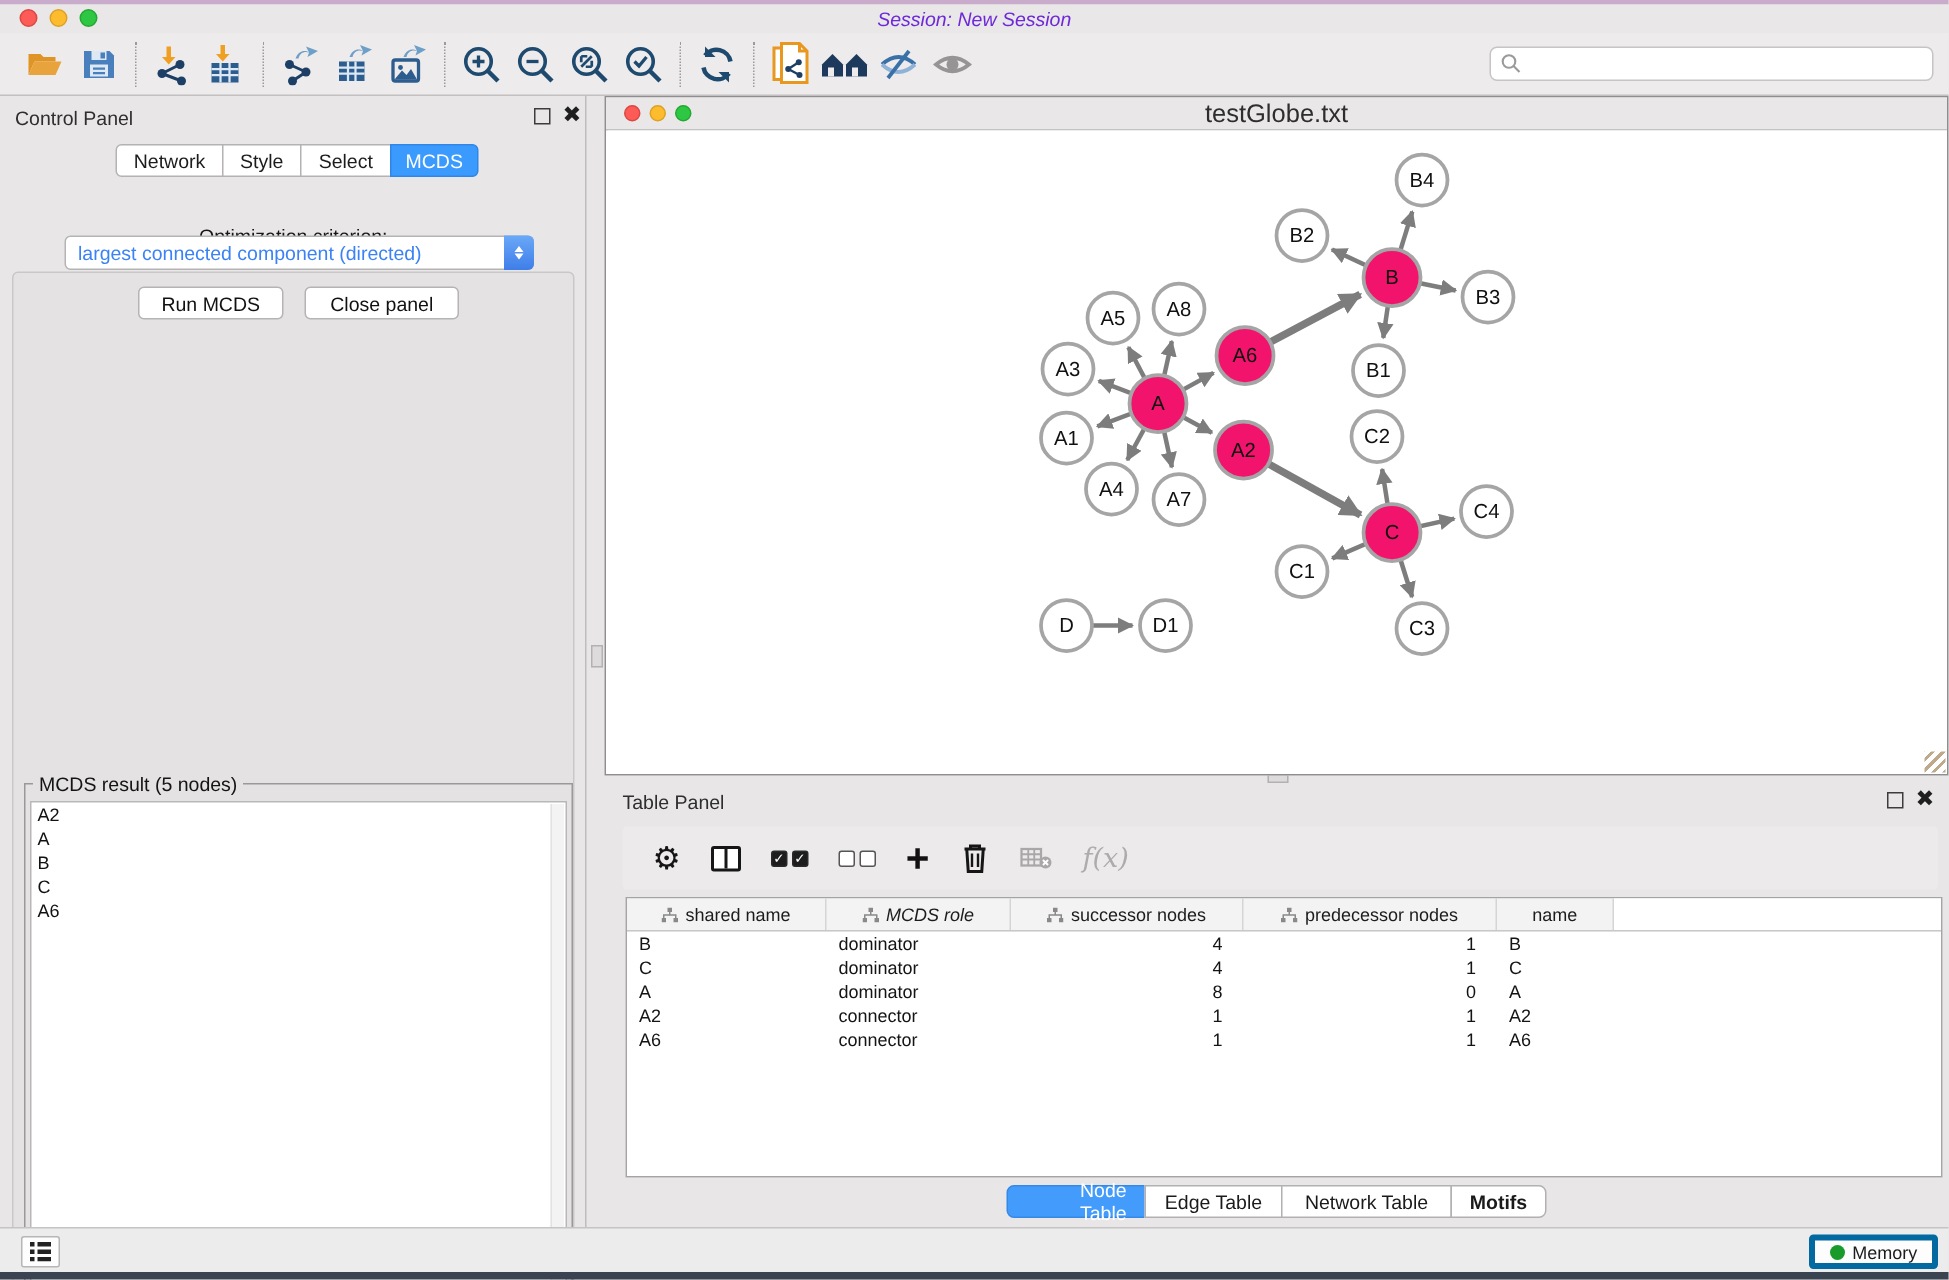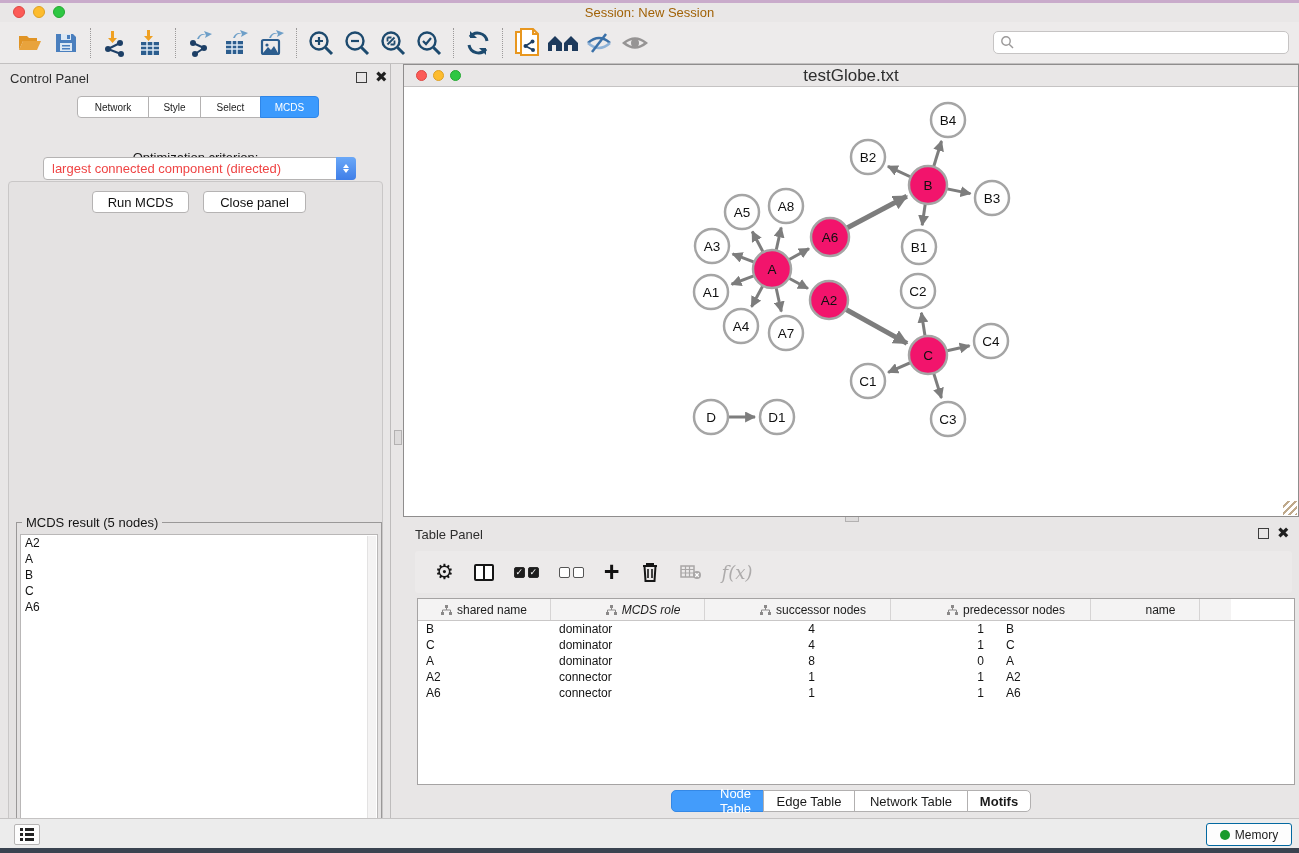--- a/index.html
+++ b/index.html
@@ -3,53 +3,53 @@
 <meta charset="utf-8">
 <style>
   * { margin:0; padding:0; box-sizing:border-box; }
   html,body { width:1299px; height:853px; overflow:hidden;
     font-family:"Liberation Sans","DejaVu Sans",sans-serif; background:#e8e6e6; }
   .abs { position:absolute; }
 
   
   #wallpaper-top { left:0; top:0; width:1299px; height:3px; background:#c9abcb; }
   #titlebar { left:0; top:3px; width:1299px; height:19px; background:#e9e7e7; }
-  #titlebar .win-title { width:100%; text-align:center; font-size:13px; color:#a16207; line-height:19px; }
+  #titlebar .win-title { width:100%; text-align:center; font-size:13px; color:#6d28d9; line-height:19px;font-style:italic; }
   .lights { display:flex; gap:8px; align-items:center; }
   .light { width:12px; height:12px; border-radius:50%; }
   .light.red { background:#fc5b57; border:1px solid #dd4742; }
   .light.yellow { background:#fdbc2e; border:1px solid #dea123; }
   .light.green { background:#2ec743; border:1px solid #24a832; }
 
   #toolbar { left:0; top:22px; width:1299px; height:42px; background:#edebeb;
     border-bottom:1px solid #c2c0c0; display:flex; align-items:center; padding-left:12px; }
   .tb-icon { width:36px; height:34px; display:flex; align-items:center; justify-content:center; cursor:default; }
   .tb-sep { width:1px; height:30px; margin:0 6px; border-left:1px dotted #9c9a9a; }
   #search-box { right:10px; top:31px; width:296px; height:23px; background:#ffffff;
     border:1px solid #c6c4c4; border-radius:5px; display:flex; align-items:center; padding-left:6px; }
   #search-box input { border:none; outline:none; flex:1; font-size:12px; height:18px; background:transparent; }
 
   
   #control-panel { left:0; top:64px; width:391px; height:754px; background:#e8e6e6; border-right:1px solid #bebcbc; }
   .panel-title { font-size:13px; color:#2e2e2e; }
   .float-btn { width:11px; height:11px; border:1.5px solid #3c3c3c; background:transparent; }
   .close-x { font-size:15px; font-weight:bold; color:#1f1f1f; line-height:11px; }
 
-  .cp-tab { height:22px; font-size:10px; color:#1c1c1c; background:#ffffff; border:1px solid #b4b2b2;
+  .cp-tab { height:22px; font-size:13px; color:#1c1c1c; background:#ffffff; border:1px solid #b4b2b2;
     display:flex; align-items:center; justify-content:center; margin-left:-1px; }
   .cp-tab.first { border-radius:4px 0 0 4px; margin-left:0; }
   .cp-tab.last  { border-radius:0 4px 4px 0; }
   .cp-tab.active { background:#3b9afd; border-color:#2f86e8; color:#ffffff; }
 
   #cp-content { left:8px; top:117px; width:375px; height:681px; background:#e4e2e2;
     border:1px solid #c9c7c7; border-radius:4px; }
   #opt-label { left:0; top:150px; width:391px; text-align:center; font-size:13px; color:#161616; }
   #criterion-select { left:43px; top:157px; width:313px; height:23px; background:#ffffff;
     border:1px solid #b5b3b3; border-radius:4px; display:flex; align-items:center; }
-  #criterion-select .sel-text { flex:1; font-size:13px; color:#ef4444; padding-left:8px; white-space:nowrap; }
+  #criterion-select .sel-text { flex:1; font-size:13px; color:#3b82f6; padding-left:8px; white-space:nowrap; }
   #criterion-select .stepper { width:20px; height:23px; margin-right:-1px; border-radius:0 4px 4px 0;
     background:linear-gradient(#6aa8f8,#3f7ee8); display:flex; flex-direction:column; align-items:center; justify-content:center; gap:1px; }
   .chev { width:0; height:0; border-left:3.5px solid transparent; border-right:3.5px solid transparent; }
   .chev.up { border-bottom:4px solid #ffffff; }
   .chev.down { border-top:4px solid #ffffff; }
 
   .push-btn { background:#ffffff; border:1px solid #b5b3b3; border-radius:4px; font-size:13px;
     color:#111; display:flex; align-items:center; justify-content:center; height:22px; }
 
   #mcds-result { left:16px; top:458px; width:366px; height:340px; border:1px solid #9a9898; background:#e4e2e2; }
@@ -77,39 +77,39 @@
   .col-glyph { width:20px; height:17px; border:2.5px solid #161616; border-radius:2px; position:relative; background:#fff; }
   .col-glyph::after { content:""; position:absolute; left:7px; top:0; width:2.5px; height:100%; background:#161616; }
   .cb { width:11px; height:11px; border:1.5px solid #2a2a2a; display:inline-flex; align-items:center; justify-content:center;
     border-radius:2px; font-size:9px; }
   .cb.checked { background:#1d1d1d; color:#fff; }
   .cb.un { background:#fff; border-color:#555; }
   .plus-glyph { font-size:27px; font-weight:900; color:#111; line-height:22px; }
   .fx-glyph { font-family:"DejaVu Serif",serif; font-style:italic; font-size:18px; color:#adabab; }
 
   #data-table { left:14px; top:75px; width:878px; height:187px; background:#ffffff; border:1px solid #a5a3a3; position:absolute; }
-  #dt-header { display:flex; height:22px; background:#f4f3f3; border-bottom:1px solid #c9c7c7;gap:31px; }
+  #dt-header { display:flex; height:22px; background:#f4f3f3; border-bottom:1px solid #c9c7c7; }
   .hcell { display:flex; align-items:center; justify-content:center; gap:5px; font-size:12px; color:#1c1c1c;
     border-right:1px solid #d6d4d4; height:100%; }
   .hcell:last-child { border-right:none; background:#fbfafa; }
   .dt-row { display:flex; height:16px; }
   .dcell { font-size:12px; color:#141414; line-height:16px; padding:0 8px; white-space:nowrap; overflow:hidden; }
   .dcell.num { text-align:right; padding-right:14px; }
 
   .bt-tab { height:22px; font-size:13px; color:#1a1a1a; background:#ffffff; border:1px solid #b2b0b0;
     display:flex; align-items:center; justify-content:center; margin-left:-1px; }
   .bt-tab.first { border-radius:5px 0 0 5px; margin-left:0;padding-left:48px; }
   .bt-tab.last { border-radius:0 5px 5px 0;font-weight:bold; }
   .bt-tab.active { background:#439cfb; border-color:#3488e6; color:#ffffff; }
 
   
   #status-bar { left:0; top:818px; width:1299px; height:30px; background:#ececec; border-top:1px solid #c5c3c3; }
   #list-btn { left:14px; top:5px; width:26px; height:21px; background:#fdfdfd; border:1px solid #b7b5b5;
     border-radius:2px; display:flex; align-items:center; justify-content:center; position:absolute; }
-  #memory-btn { right:7px; top:4px; height:23px; width:86px; background:#fdfdfd; border:1px solid #0369a1;
+  #memory-btn { right:7px; top:4px; height:23px; width:86px; background:#fdfdfd; border:4px solid #0369a1;
     border-radius:3px; display:flex; align-items:center; justify-content:center; gap:5px; position:absolute; }
   #memory-btn .dot { width:10px; height:10px; border-radius:50%; background:#199b2c; }
   #memory-btn span.lbl { font-size:12px; color:#1c1c1c; }
   #wallpaper-bottom { left:0; top:848px; width:1299px; height:5px; background:#3a4350; }
 
   svg { display:block; }
 </style>
 </head>
 <body>
 

